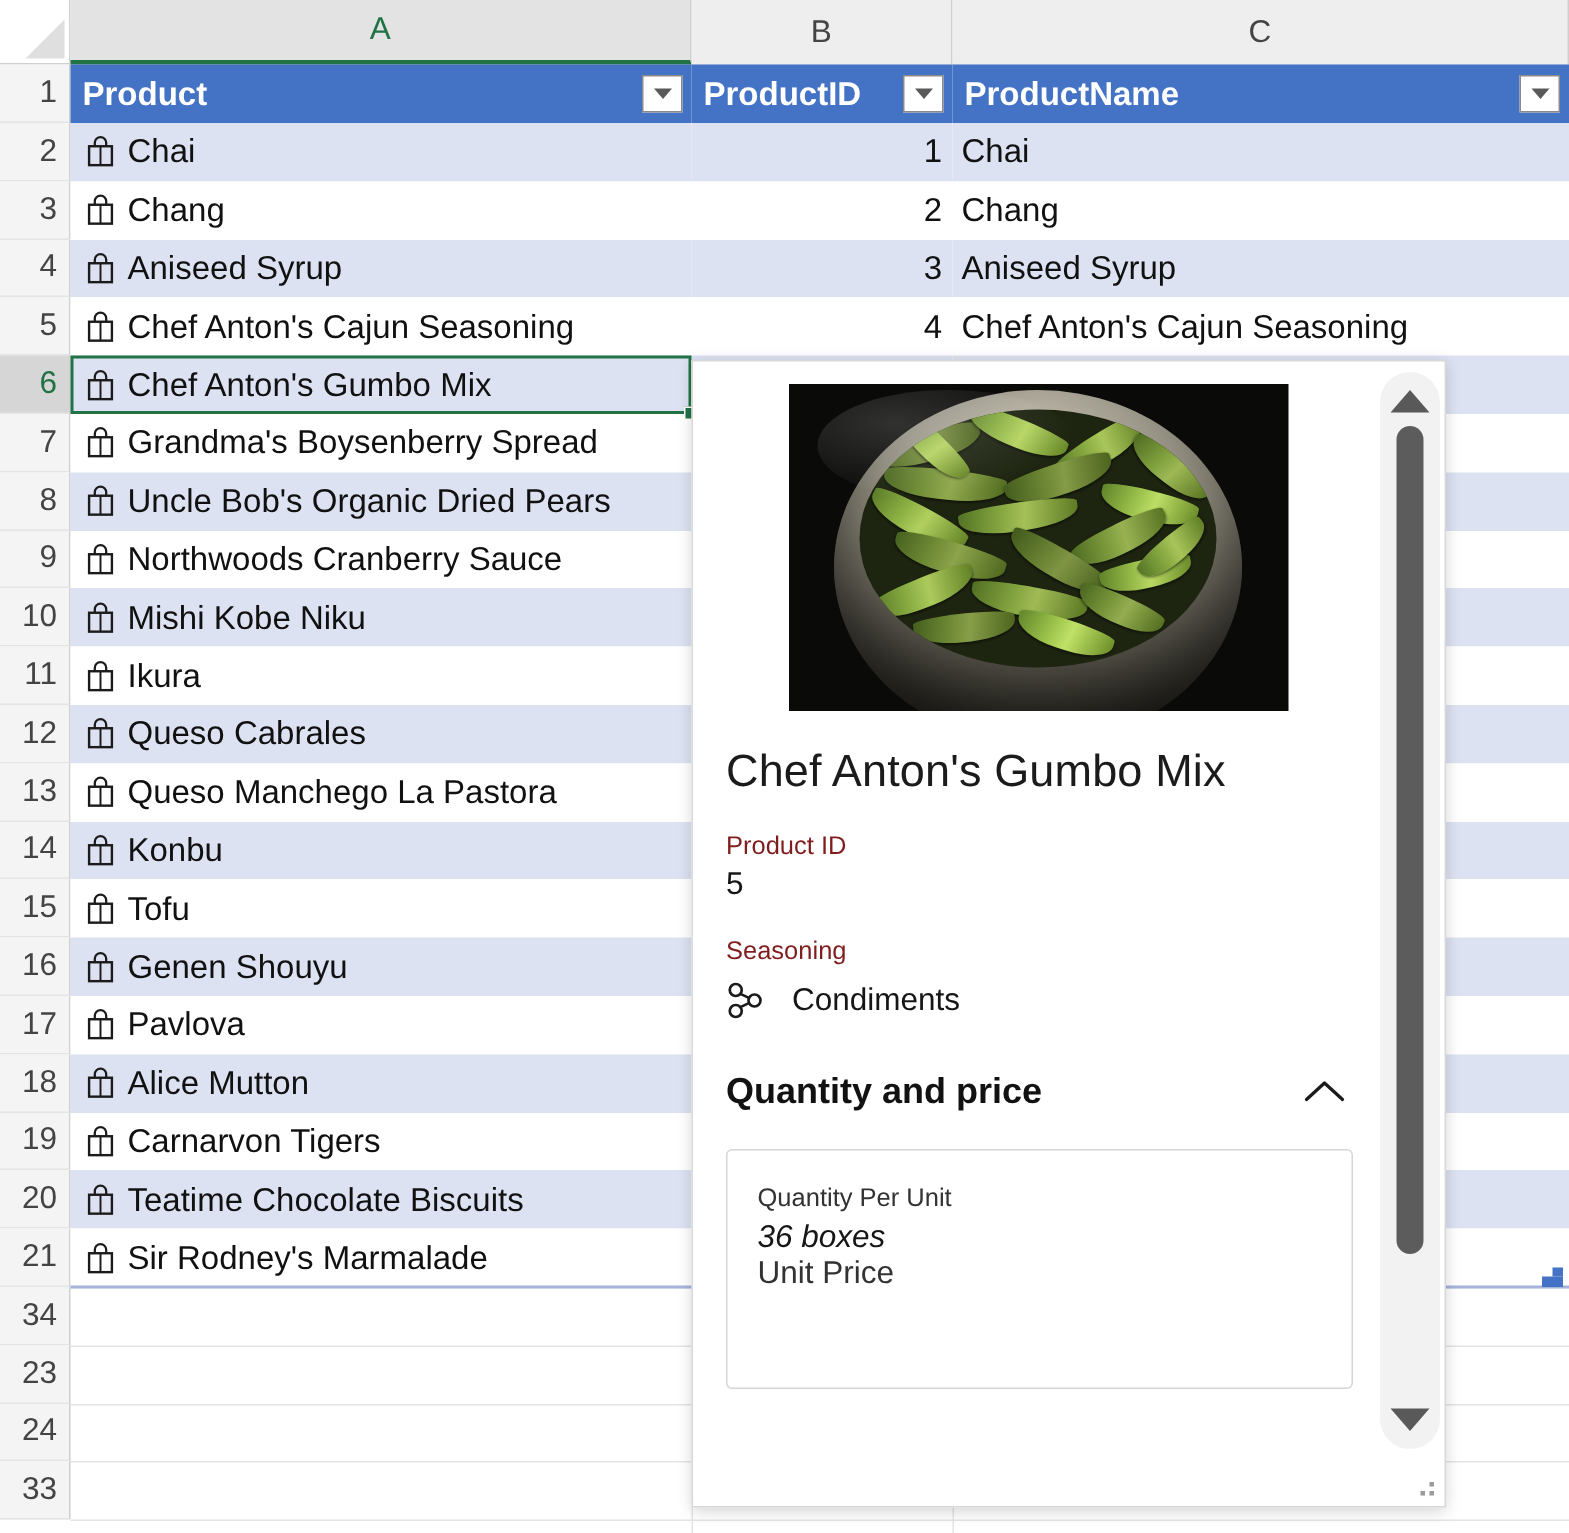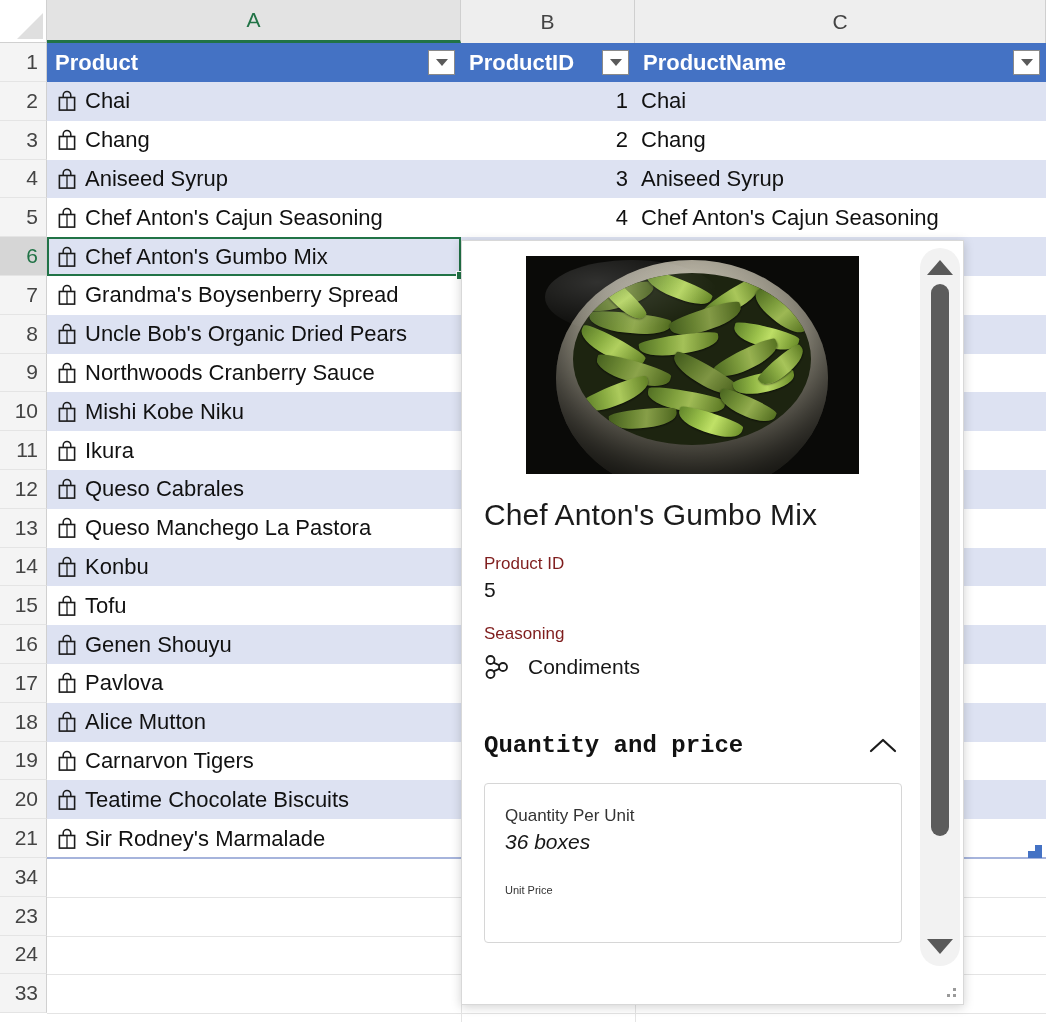--- a/index.html
+++ b/index.html
@@ -257,40 +257,39 @@
     margin: 10px 0 12px 22px;
     gap: 18px;
   }
   .cat-row .cat-icon { flex: 0 0 auto; width: 26px; height: 26px; }
   .cat-row .cat-text { font-size: 21px; color: #161616; }
 
   .section-head {
     display: flex;
     align-items: center;
     justify-content: space-between;
-    margin: 52px 22px 0 22px;
-    font-family: Liberation Mono, monospace;
+    margin: 34px 22px 0 22px;
   }
   .section-head h3 {
     font-size: 24px;
     font-weight: bold;
     color: #121212;
   }
   .chev { width: 34px; height: 22px; flex: 0 0 auto; }
 
   .subcard {
     margin: 24px 20px 0 22px;
     border: 1px solid #d6d6d6;
     border-radius: 4px;
     padding: 22px 20px 18px 20px;
     min-height: 160px;
   }
   .subcard .sl { font-size: 17px; color: #333333; }
   .subcard .sv { font-size: 21px; color: #161616; margin-top: 4px; font-style: italic; }
-  .subcard .sl2 { font-size: 11px; color: #333333; margin-top: 30px; }
+  .subcard .sl2 { font-size: 21px; color: #333333; }
 
   
   .cscroll {
     position: absolute;
     right: 3px; top: 7px;
     width: 40px; height: 718px;
     background: #f2f2f2;
     border-radius: 20px;
   }
   .cscroll .arrow {

